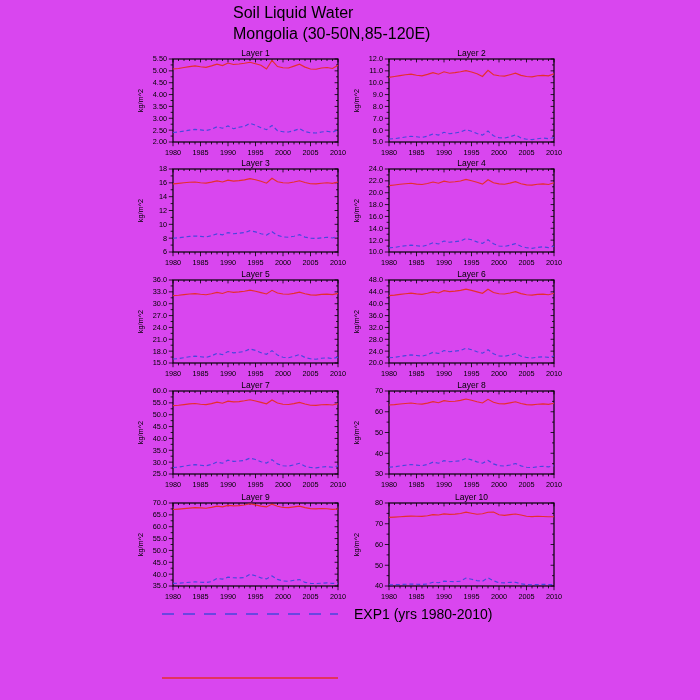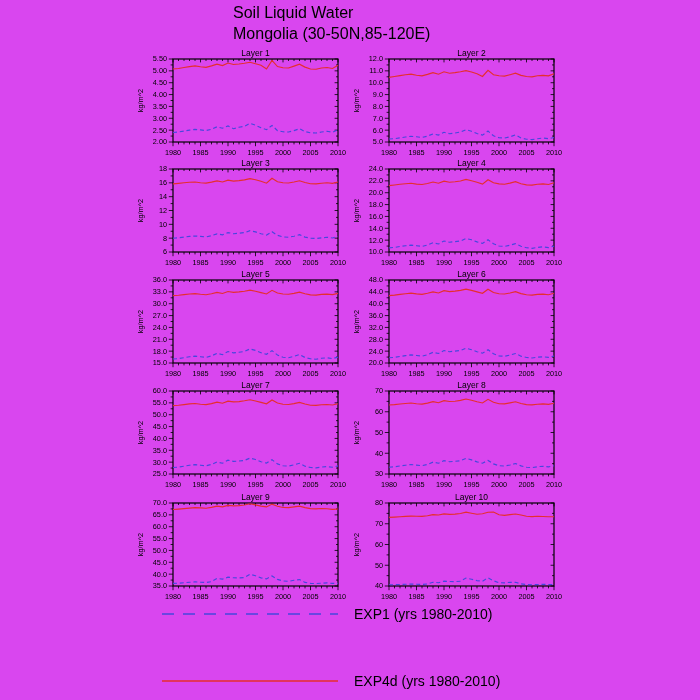--- a/index.html
+++ b/index.html
@@ -1155,16 +1155,15 @@
     <svg width="180" height="10">
       <line x1="2" y1="5" x2="178" y2="5" stroke-width="1.6" stroke-dasharray="12 9" stroke="#4747dd"></line>
     </svg>
     <span class="legend-label">EXP1 (yrs 1980-2010)</span>
   </div>
 
   <div class="legend-row" style="top:673px;">
     <svg width="180" height="10">
       <line x1="2" y1="5" x2="178" y2="5" stroke-width="1.3" stroke="#e62e2e"></line>
     </svg>
-    <span class="legend-label">EXP4d (yrs 1980-2010)</span>
   </div>
 
 </div>
 
 </body></html>

